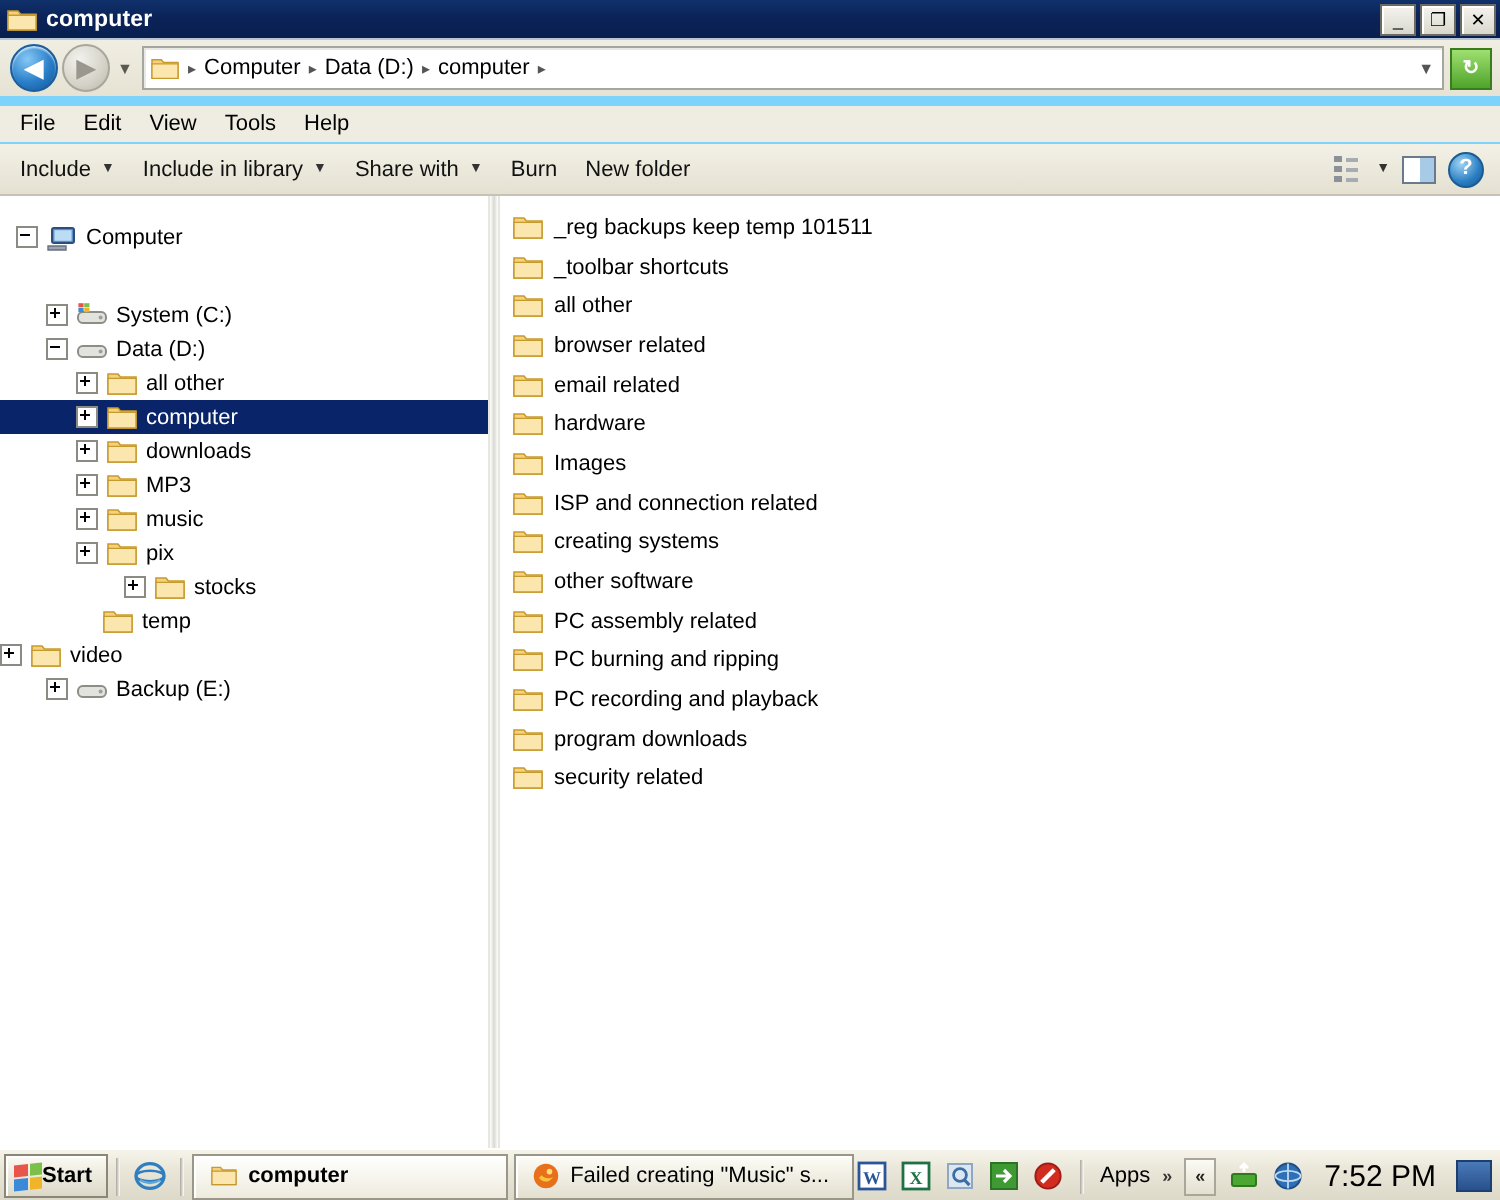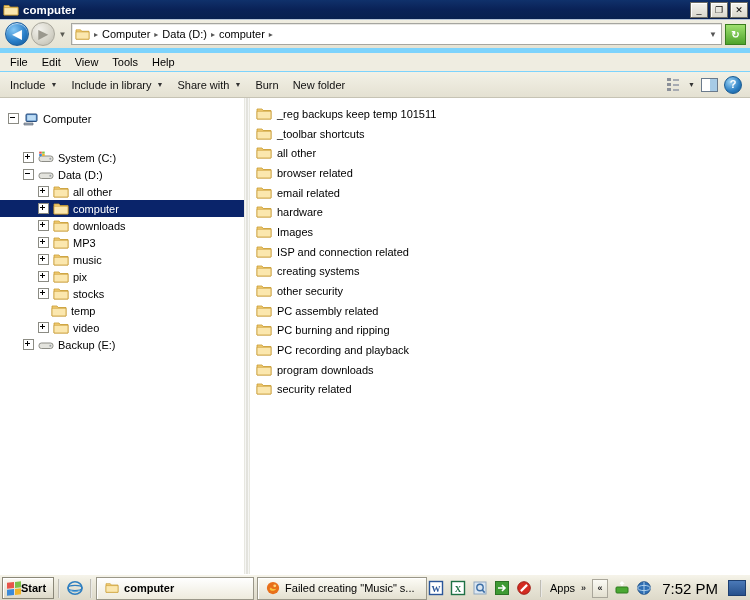--- a/index.html
+++ b/index.html
@@ -455,37 +455,37 @@
             <span>music</span>
           </div>
           <div class="trow" style="padding-left: 38px;">
             <span class="expander plus"></span>
             <svg viewBox="0 0 16 14" class="ticon">
               <path d="M1 2h5l1.2 1.5H15V12H1z" fill="#f6d07a" stroke="#c79a2e" stroke-width=".8"></path>
               <path d="M1 4.2h14V12H1z" fill="#fbe7ae" stroke="#c79a2e" stroke-width=".7"></path>
             </svg>
             <span>pix</span>
           </div>
-          <div class="trow" style="padding-left: 38px;">
+          <div class="trow" style="padding-left: 38px; margin-left: 24px;">
             <span class="expander plus"></span>
             <svg viewBox="0 0 16 14" class="ticon">
               <path d="M1 2h5l1.2 1.5H15V12H1z" fill="#f6d07a" stroke="#c79a2e" stroke-width=".8"></path>
               <path d="M1 4.2h14V12H1z" fill="#fbe7ae" stroke="#c79a2e" stroke-width=".7"></path>
             </svg>
             <span>stocks</span>
           </div>
           <div class="trow" style="padding-left: 38px;">
             <span class="expander none"></span>
             <svg viewBox="0 0 16 14" class="ticon">
               <path d="M1 2h5l1.2 1.5H15V12H1z" fill="#f6d07a" stroke="#c79a2e" stroke-width=".8"></path>
               <path d="M1 4.2h14V12H1z" fill="#fbe7ae" stroke="#c79a2e" stroke-width=".7"></path>
             </svg>
             <span>temp</span>
           </div>
-          <div class="trow" style="padding-left: 38px;">
+          <div class="trow" style="">
             <span class="expander plus"></span>
             <svg viewBox="0 0 16 14" class="ticon">
               <path d="M1 2h5l1.2 1.5H15V12H1z" fill="#f6d07a" stroke="#c79a2e" stroke-width=".8"></path>
               <path d="M1 4.2h14V12H1z" fill="#fbe7ae" stroke="#c79a2e" stroke-width=".7"></path>
             </svg>
             <span>video</span>
           </div>
           <div class="trow" style="padding-left: 23px;">
             <span class="expander plus"></span>
             <svg viewBox="0 0 16 14" class="ticon">
@@ -562,21 +562,21 @@
               <path d="M1 2h5l1.2 1.5H15V12H1z" fill="#f6d07a" stroke="#c79a2e" stroke-width=".8"></path>
               <path d="M1 4.2h14V12H1z" fill="#fbe7ae" stroke="#c79a2e" stroke-width=".7"></path>
             </svg>
             <span>creating systems</span>
           </div>
           <div class="lrow">
             <svg viewBox="0 0 16 14" class="licon">
               <path d="M1 2h5l1.2 1.5H15V12H1z" fill="#f6d07a" stroke="#c79a2e" stroke-width=".8"></path>
               <path d="M1 4.2h14V12H1z" fill="#fbe7ae" stroke="#c79a2e" stroke-width=".7"></path>
             </svg>
-            <span>other security</span>
+            <span>other software</span>
           </div>
           <div class="lrow">
             <svg viewBox="0 0 16 14" class="licon">
               <path d="M1 2h5l1.2 1.5H15V12H1z" fill="#f6d07a" stroke="#c79a2e" stroke-width=".8"></path>
               <path d="M1 4.2h14V12H1z" fill="#fbe7ae" stroke="#c79a2e" stroke-width=".7"></path>
             </svg>
             <span>PC assembly related</span>
           </div>
           <div class="lrow">
             <svg viewBox="0 0 16 14" class="licon">

